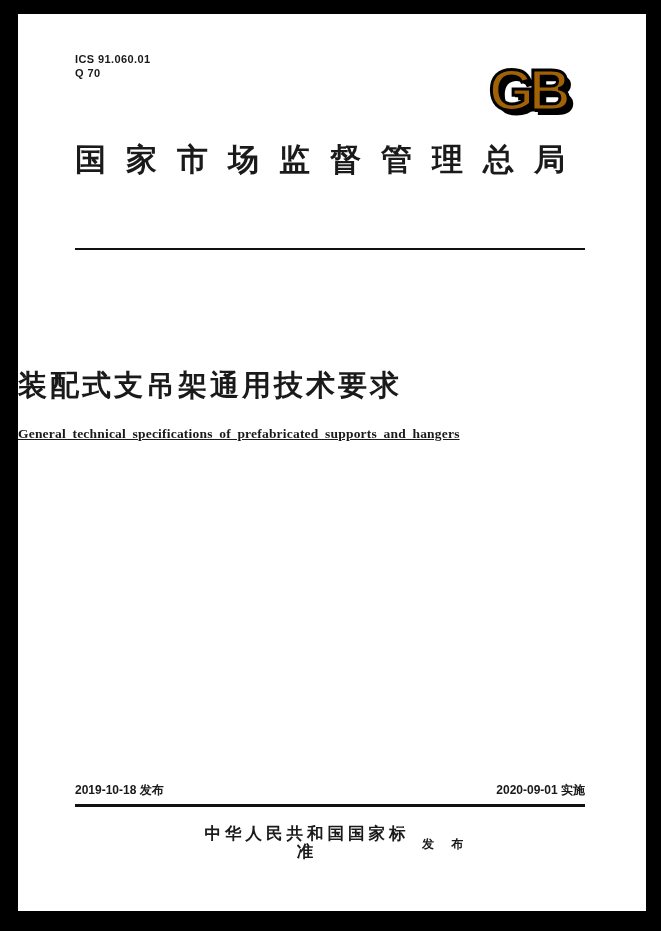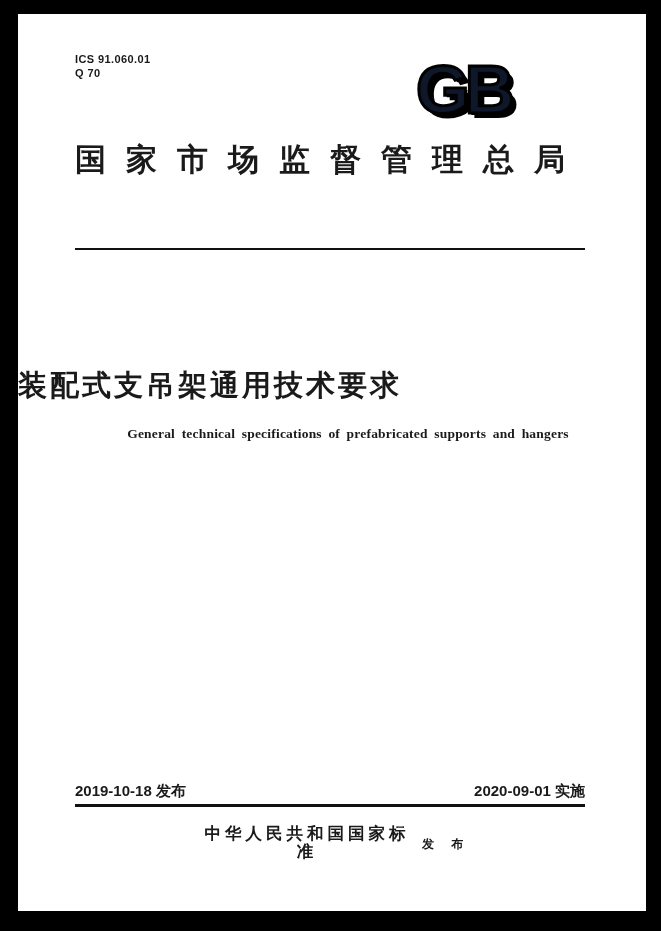--- a/index.html
+++ b/index.html
@@ -29,27 +29,27 @@
     line-height: 14px;
     letter-spacing: 0.4px;
     font-family: Liberation Sans, sans-serif;
   }
   .gb-logo {
     position: absolute;
     left: 398px;
     top: 30px;
     width: 150px;
     height: 92px;
-    text-align: left;
+    text-align: right;
     font-family: "Liberation Sans", "DejaVu Sans", sans-serif;
     font-weight: 700;
-    font-size: 69px;
+    font-size: 58px;
     line-height: 92px;
     letter-spacing: -5px;
-    color: #0f172a;
+    color: #a16207;
     -webkit-text-stroke: 3px #000000;
     text-shadow: 5px 5px 0 #000000, 2px 2px 0 #000000;
   }
   .national-standard-heading {
     position: absolute;
     left: 57px;
     top: 126px;
     width: 540px;
     white-space: nowrap;
     font-size: 31px;
@@ -80,38 +80,38 @@
     left: 0;
     top: 352px;
     width: 100%;
     font-size: 29px;
     font-weight: bold;
     letter-spacing: 3px;
     font-family: Liberation Serif, serif;
   }
   .document-title-en {
     position: absolute;
-    left: 16px;
+    left: 0;
     top: 412px;
     width: 100%;
-    text-align: center;
     font-size: 13.5px;
     font-weight: bold;
     word-spacing: 3px;
     letter-spacing: 0.2px;
     font-family: "Liberation Serif", "DejaVu Serif", serif;
+    text-decoration: underline;
   }
   .dates-row {
     position: absolute;
     left: 57px;
     top: 768px;
     width: 510px;
     display: flex;
     justify-content: space-between;
-    font-size: 15px;
+    font-size: 12px;
     font-weight: bold;
     font-family: "Liberation Sans", "DejaVu Sans", sans-serif;
   }
   .issuer-block {
     position: absolute;
     left: 178px;
     top: 810px;
     width: 218px;
     text-align: center;
     font-size: 16.5px;

